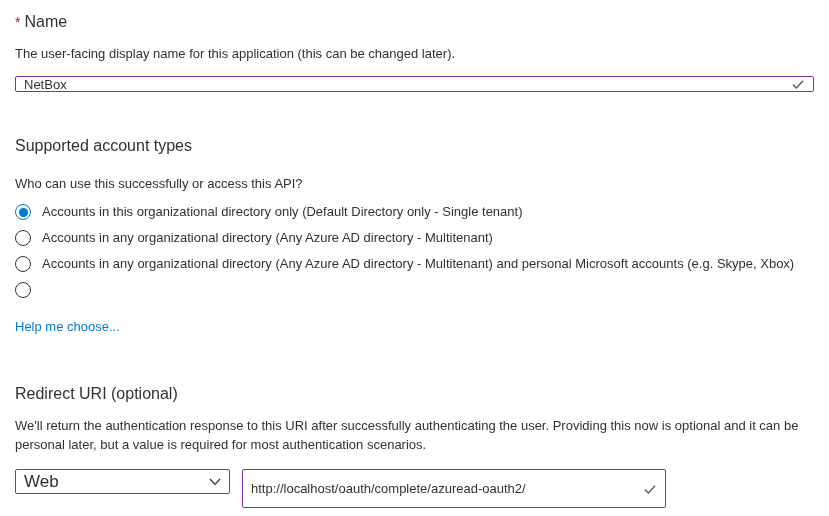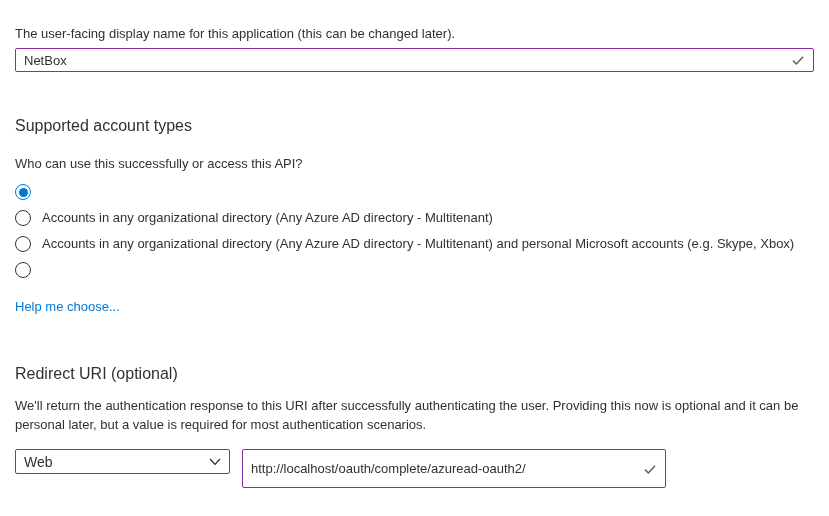--- a/index.html
+++ b/index.html
@@ -50,21 +50,21 @@
     padding: 0 28px 0 8px;
   }
   .check-icon {
     position: absolute;
     right: 7px; top: 50%;
     transform: translateY(-50%);
     display: flex;
     pointer-events: none;
   }
 
-  .name-field { margin-top: 5px; height: 24px; width: 799px; }
+  .name-field { margin-top: 13px; height: 16px; width: 799px; }
 
   .mt-section2 { margin-top: 44px; }
   .question { margin-top: 18px; }
 
   .radio-group { margin-top: 6px; }
   .radio-row {
     display: flex;
     align-items: center;
     height: 26px;
     gap: 11px;
@@ -104,49 +104,51 @@
     width: 215px; height: 25px;
     border: 1.5px solid #8a2da5;
     border-radius: 2px;
     background: #ffffff;
     display: flex;
     align-items: center;
     justify-content: space-between;
     padding: 0 8px;
     cursor: pointer;
   }
-  .platform-select .sel-label { font-size: 14px; color: #323130; }
+  .platform-select .sel-label { font-size: 17px; color: #323130; }
   .uri-field { width: 424px; }
 </style>
 </head>
 <body>
 
 <div class="page">
 
   
+  <h2 class="section-title"><span class="required-mark">*</span><span>Name</span></h2>
 
   <p class="desc">The user-facing display name for this application (this can be changed later).</p>
 
   <div class="textfield name-field">
     <input type="text" value="NetBox" style="">
     <span class="check-icon">
       <svg width="16" height="16" viewBox="0 0 16 16">
         <path d="M3 8.6 L6.4 12 L13 4.8" fill="none" stroke="#605e5c" stroke-width="1.5"></path>
       </svg>
     </span>
   </div>
 
   
   <h2 class="section-title mt-section2">Supported account types</h2>
 
   <p class="desc question">Who can use this successfully or access this API?</p>
 
   <div class="radio-group">
     <div class="radio-row selected">
       <span class="radio"></span>
+      <span class="radio-label">Accounts in this organizational directory only (Default Directory only - Single tenant)</span>
     </div>
     <div class="radio-row">
       <span class="radio"></span>
       <span class="radio-label">Accounts in any organizational directory (Any Azure AD directory - Multitenant)</span>
     </div>
     <div class="radio-row">
       <span class="radio"></span>
       <span class="radio-label">Accounts in any organizational directory (Any Azure AD directory - Multitenant) and personal Microsoft accounts (e.g. Skype, Xbox)</span>
     </div>
     <div class="radio-row">

